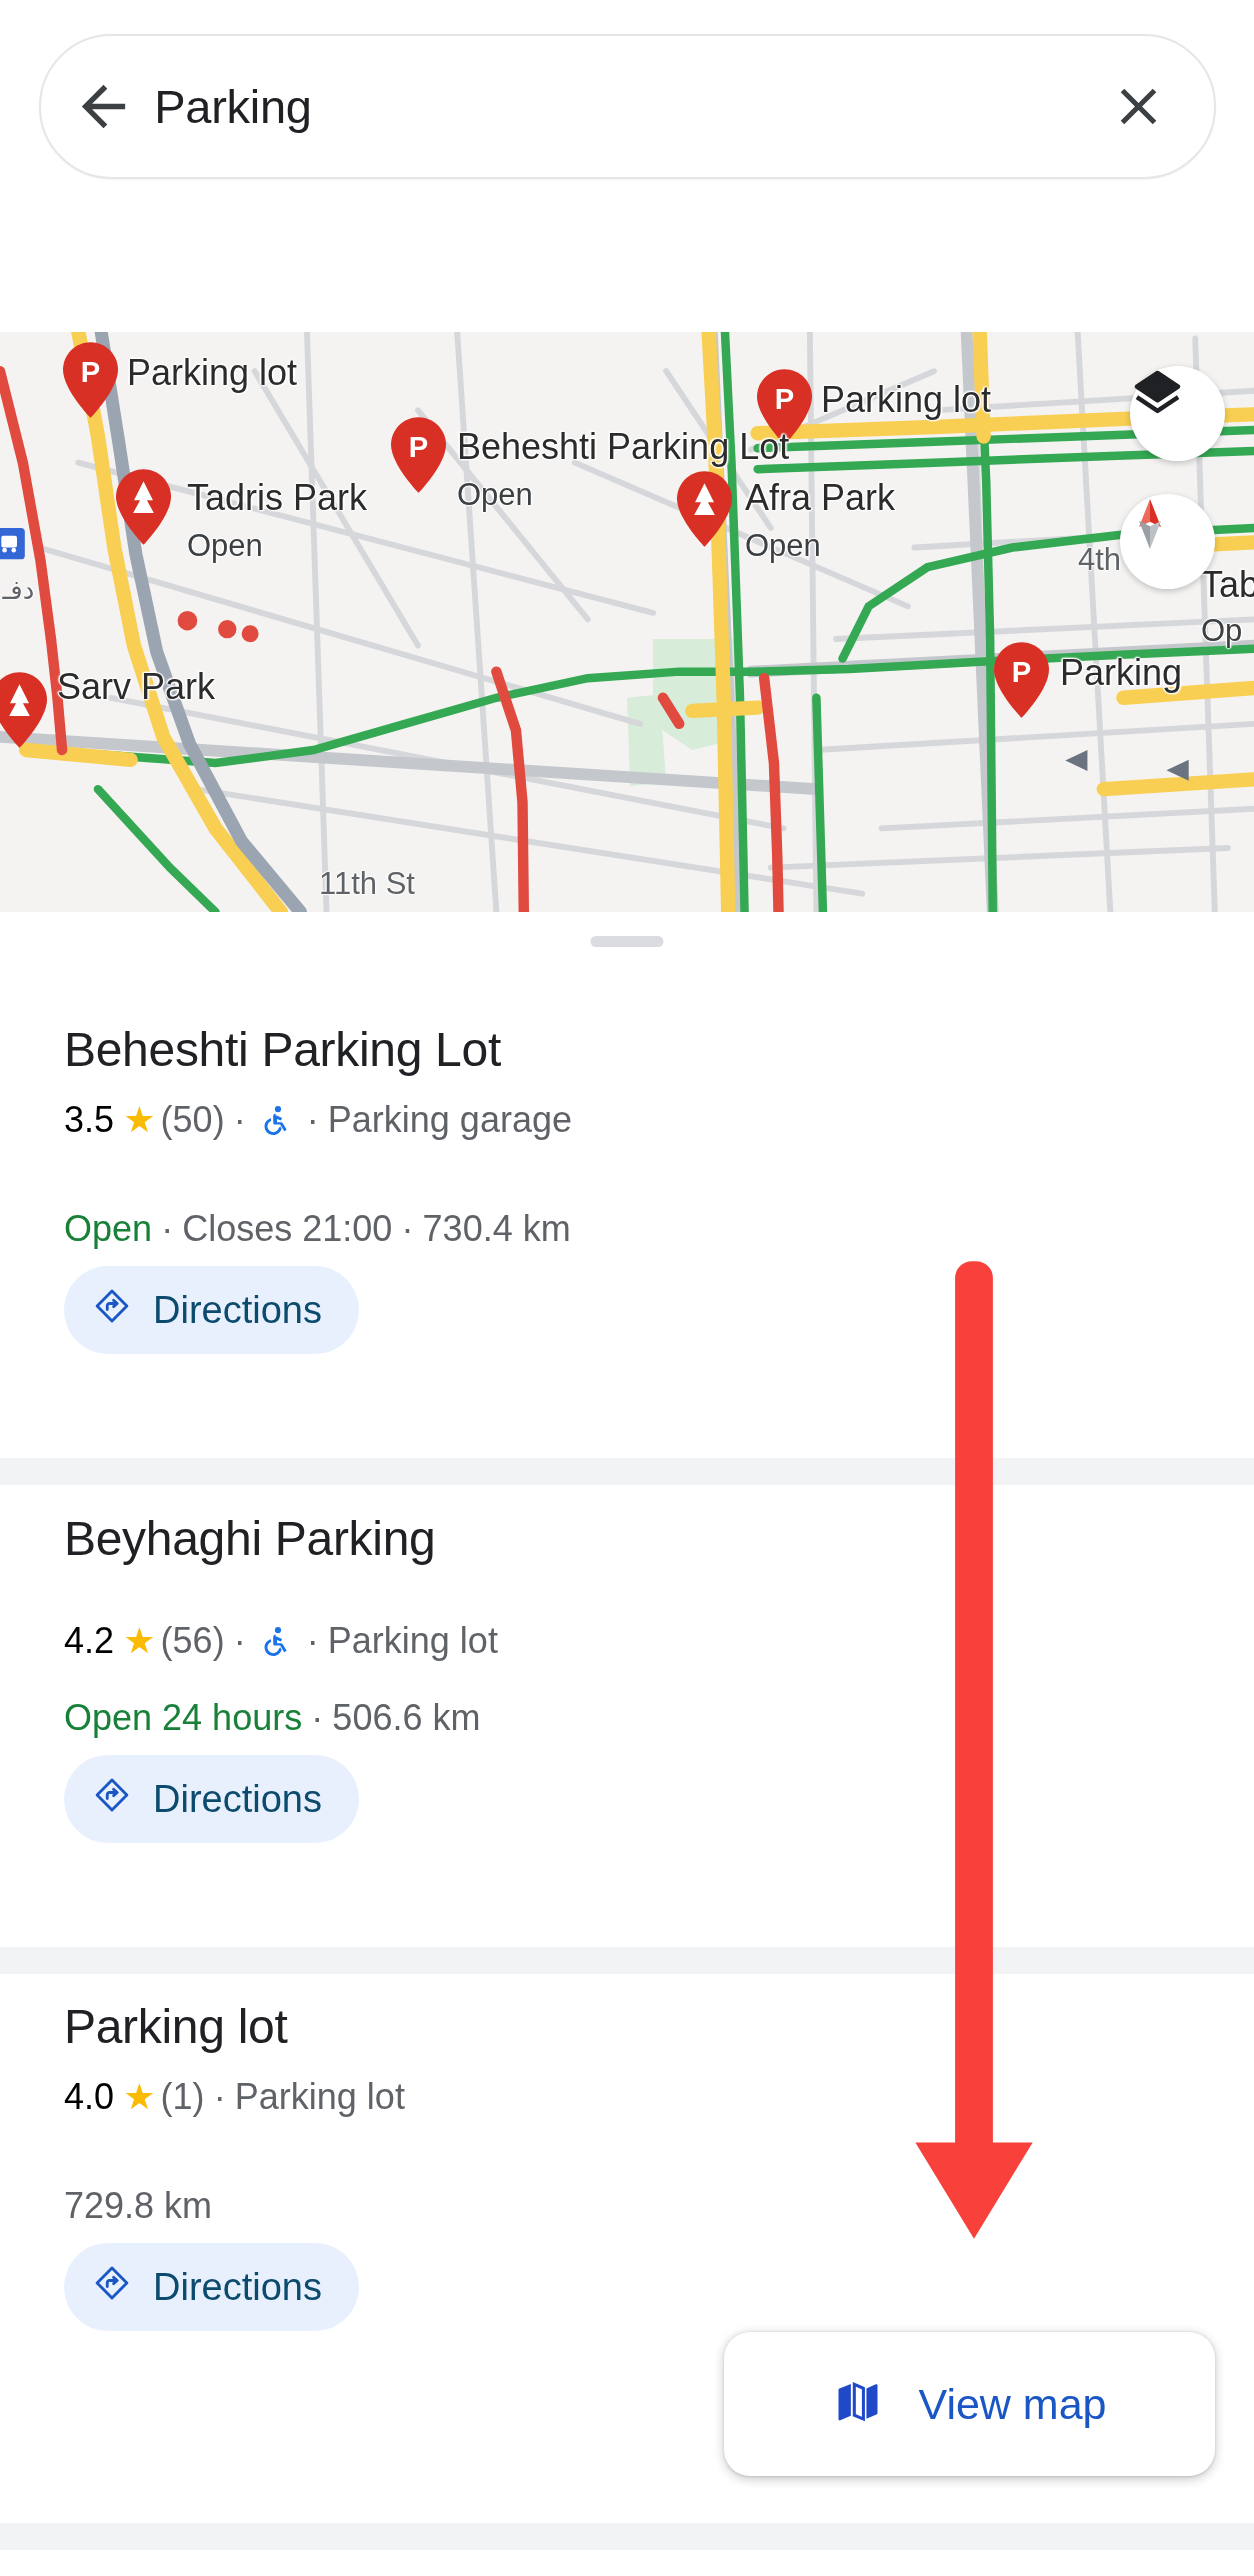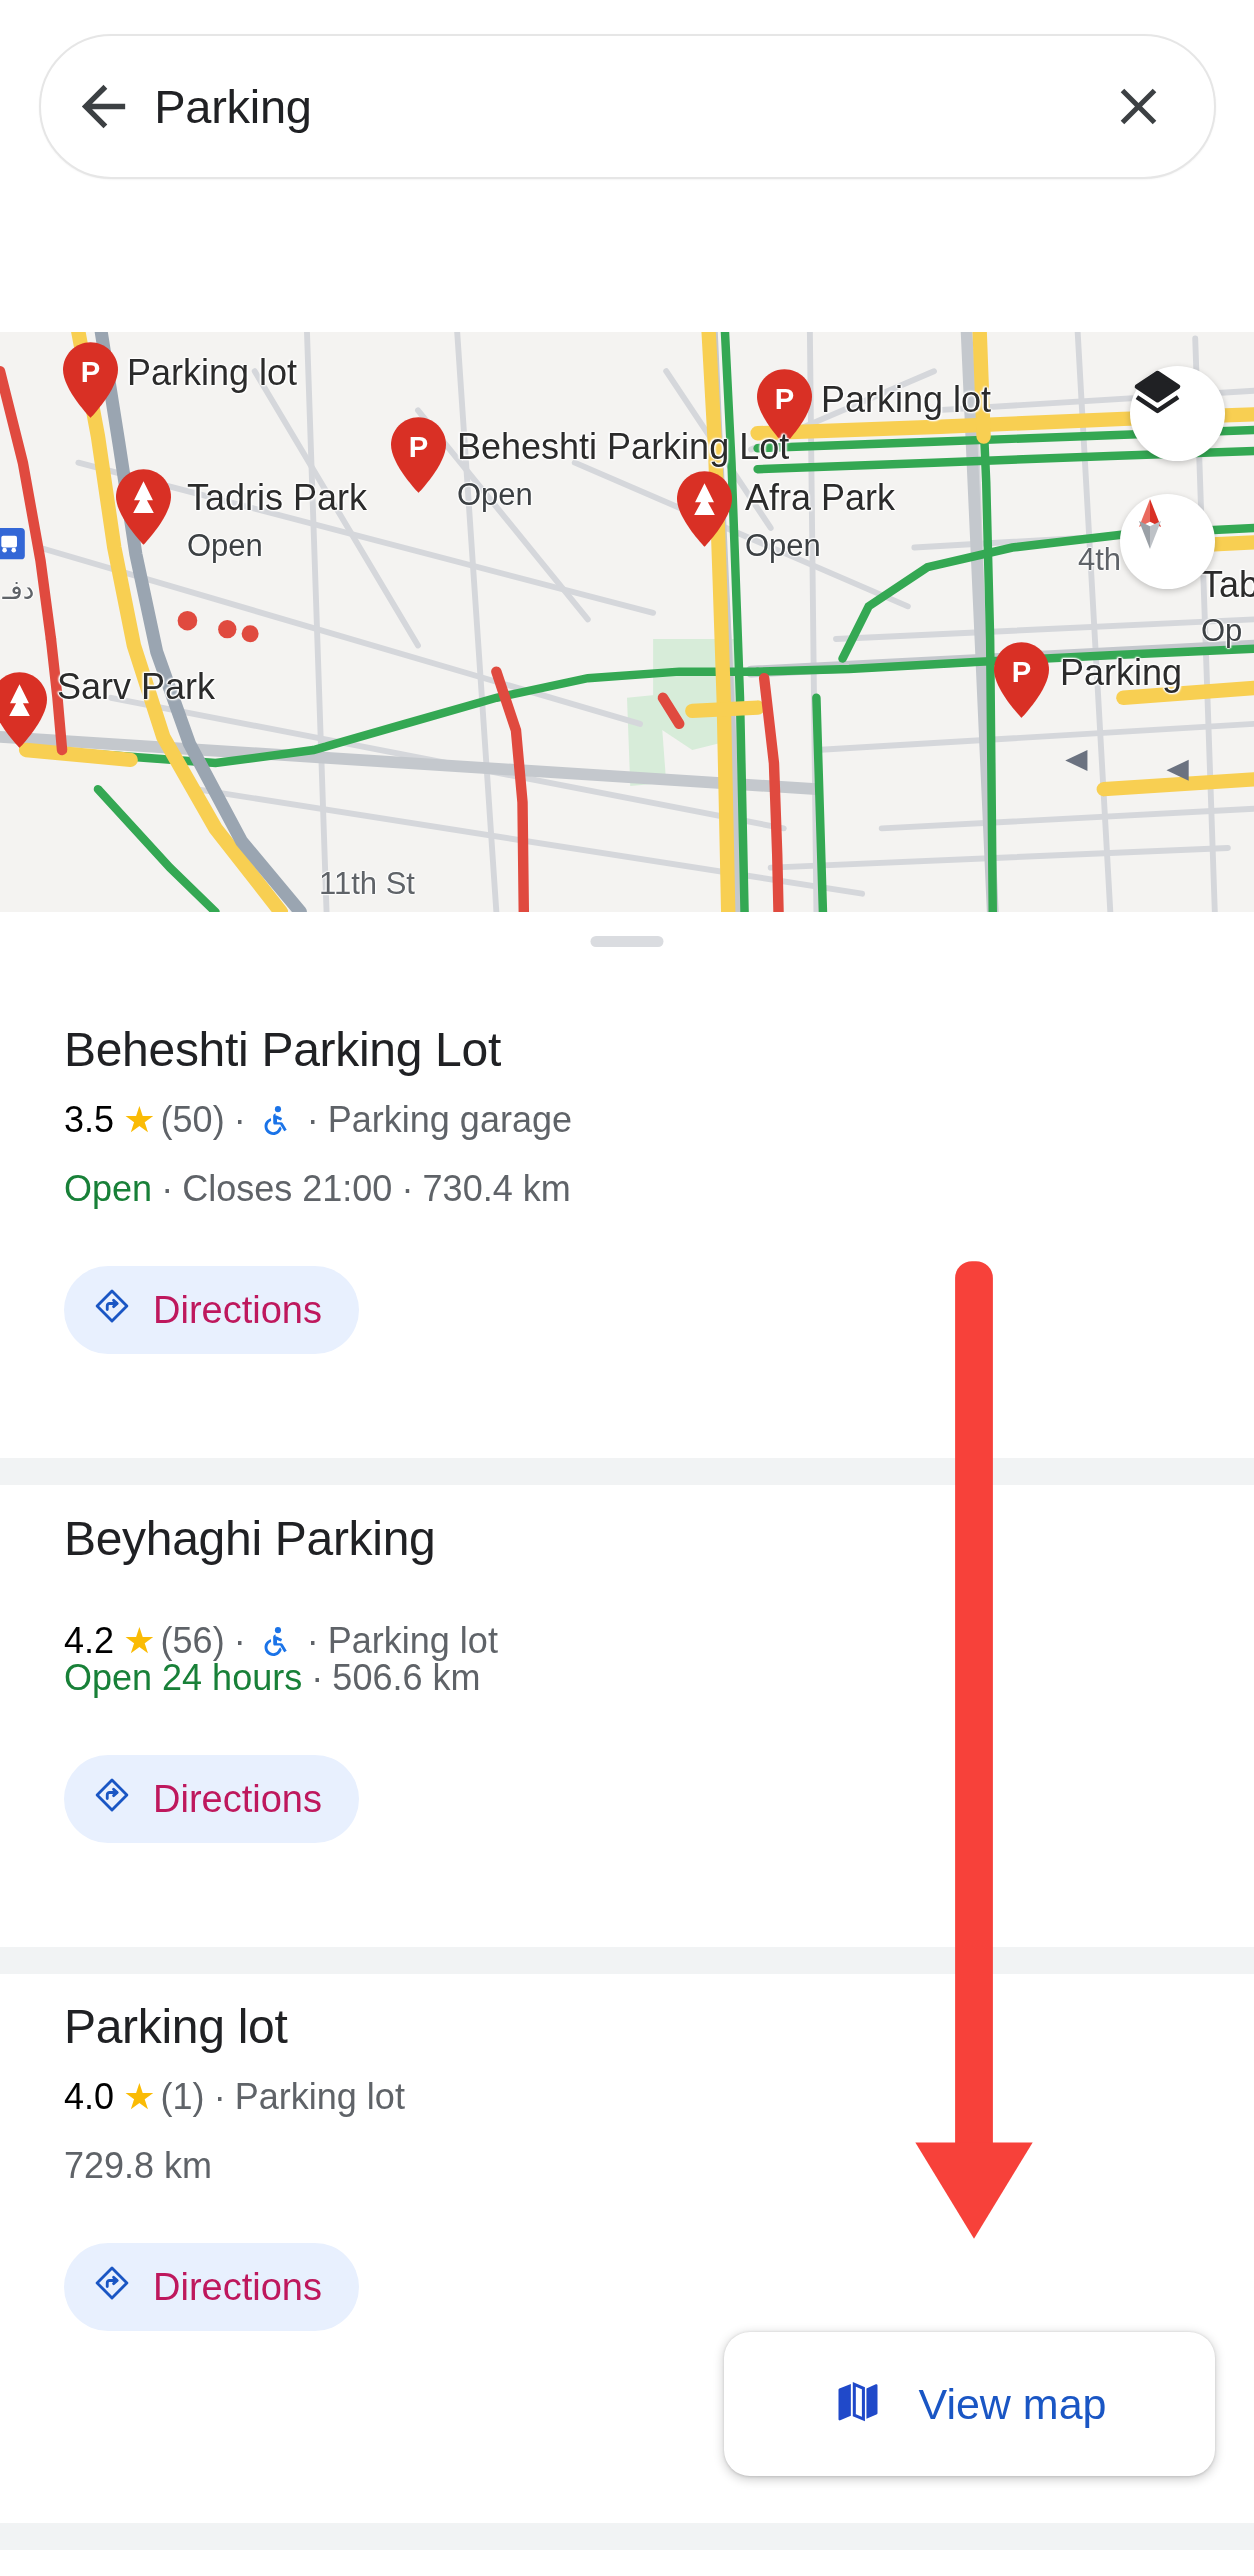--- a/index.html
+++ b/index.html
@@ -167,35 +167,36 @@
   .result-meta .rating { color: #000000; }
   .star { color: #fabb05; font-size: 36px; margin: 0 5.2px 0 9.1px; }
   .dotsep { margin: 0 9.1px; color: #5f6368; }
   .wc-icon { display: inline-flex; margin: 0 3.9px; vertical-align: middle; }
   .result-status {
     position: absolute;
     left: 64px;
     font-size: 36px;
     color: #5f6368;
     white-space: nowrap;
+    margin-top: 40px;
   }
   .status-open { color: #188038; }
 
   .dir-btn {
     position: absolute;
     left: 64px;
     height: 88px;
     padding: 0 37px 0 29px;
     background: #e8f0fe;
     border-radius: 44px;
     display: inline-flex;
     align-items: center;
     gap: 22px;
     font-size: 38px;
-    color: #be185d;
+    color: #0c4a6e;
     white-space: nowrap;
   }
 
   .sep {
     position: absolute;
     left: 0; width: 1254px; height: 27.4px;
     background: #f1f3f4;
   }
 
   

